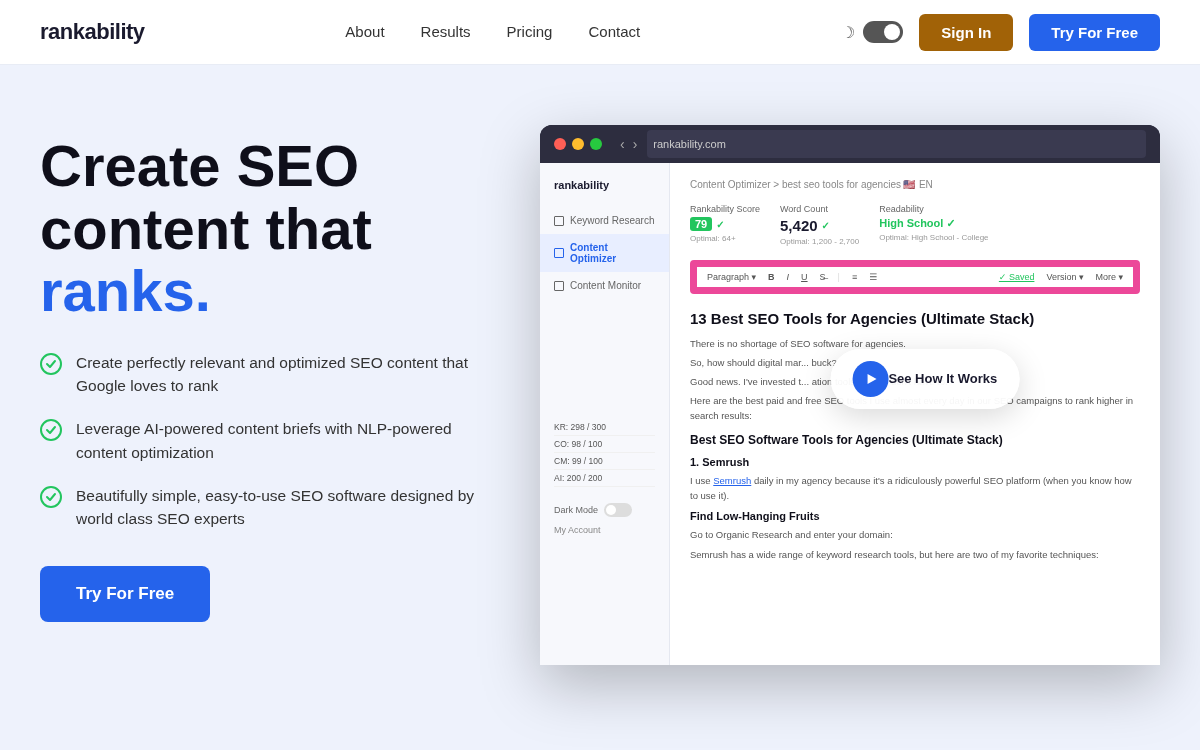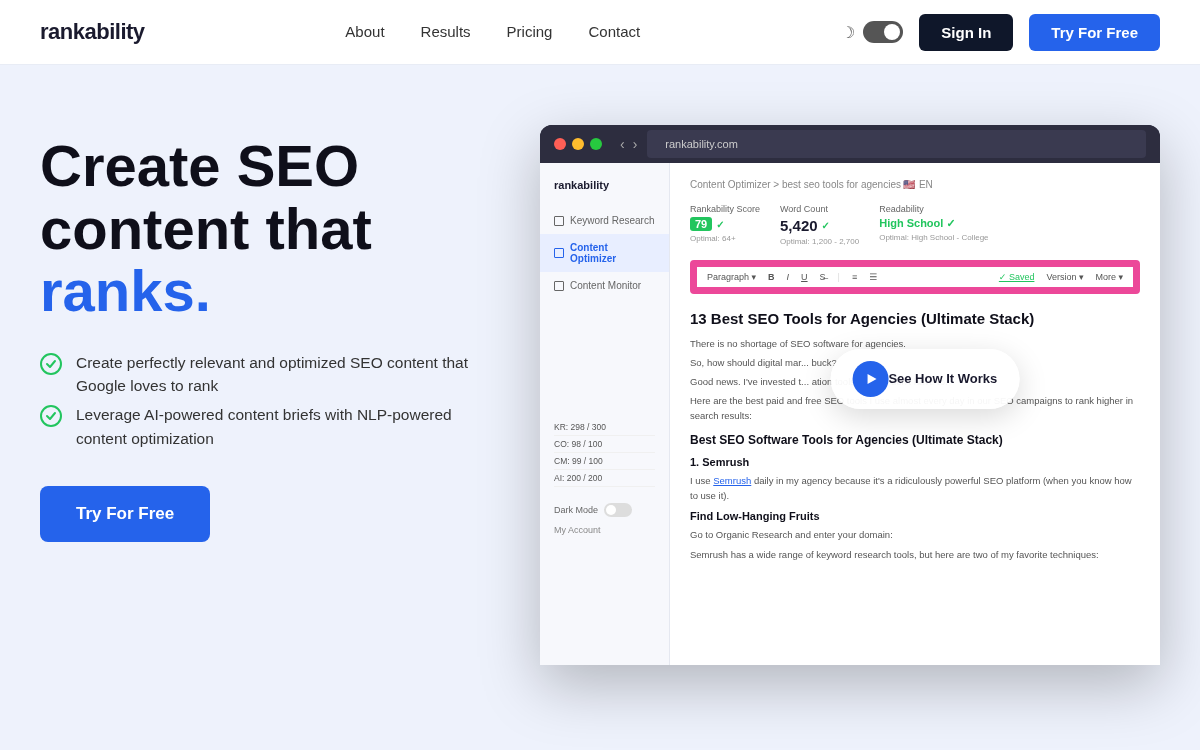--- a/index.html
+++ b/index.html
@@ -66,21 +66,21 @@
       content: '';
       position: absolute;
       width: 16px;
       height: 16px;
       background: #fff;
       border-radius: 50%;
       top: 3px;
       right: 3px;
     }
     .btn-signin {
-      background: #0f172a;
+      background: #a16207;
       color: #fff;
       border: none;
       padding: 10px 22px;
       border-radius: 6px;
       font-size: 15px;
       font-weight: 600;
       cursor: pointer;
     }
     .btn-try-free-nav {
       background: #2563eb;
@@ -114,21 +114,21 @@
       margin-bottom: 10px;
     }
     .hero-title .ranks {
       color: #2563eb;
     }
     .hero-features {
       list-style: none;
       margin: 28px 0 36px 0;
       display: flex;
       flex-direction: column;
-      gap: 6px;
+      gap: 20px;
     }
     .hero-features li {
       display: flex;
       align-items: flex-start;
       gap: 14px;
       font-size: 15.5px;
       color: #333;
       line-height: 1.5;
     }
     .check-icon {
@@ -202,21 +202,21 @@
       color: #aaa;
       font-size: 14px;
     }
     .browser-url {
       flex: 1;
       background: #3a3a50;
       border-radius: 4px;
       height: 28px;
       display: flex;
       align-items: center;
-      padding: 0 18px;
+      padding: 0 6px;
       color: #ccc;
       font-size: 11px;
     }
     .browser-content {
       background: #fff;
       height: calc(540px - 38px);
       display: flex;
     }
     .sidebar-panel {
       width: 130px;
@@ -455,20 +455,28 @@
         <span>Create perfectly relevant and optimized SEO content that Google loves to rank</span>
       </li>
       <li>
         <div class="check-icon">
           <svg viewBox="0 0 12 12" fill="none" xmlns="http://www.w3.org/2000/svg">
             <polyline points="2,6 5,9 10,3" stroke="#22c55e" stroke-width="2" stroke-linecap="round" stroke-linejoin="round"></polyline>
           </svg>
         </div>
         <span>Leverage AI-powered content briefs with NLP-powered content optimization</span>
       </li>
+      <li>
+        <div class="check-icon">
+          <svg viewBox="0 0 12 12" fill="none" xmlns="http://www.w3.org/2000/svg">
+            <polyline points="2,6 5,9 10,3" stroke="#22c55e" stroke-width="2" stroke-linecap="round" stroke-linejoin="round"></polyline>
+          </svg>
+        </div>
+        <span>Beautifully simple, easy-to-use SEO software designed by world class SEO experts</span>
+      </li>
     </ul>
     <button class="btn-try-free-hero">Try For Free</button>
   </div>
 
   <div class="hero-right">
     <div class="browser-mockup">
 
       <div class="browser-bar">
         <div class="browser-dots">
           <div class="dot dot-red"></div>

